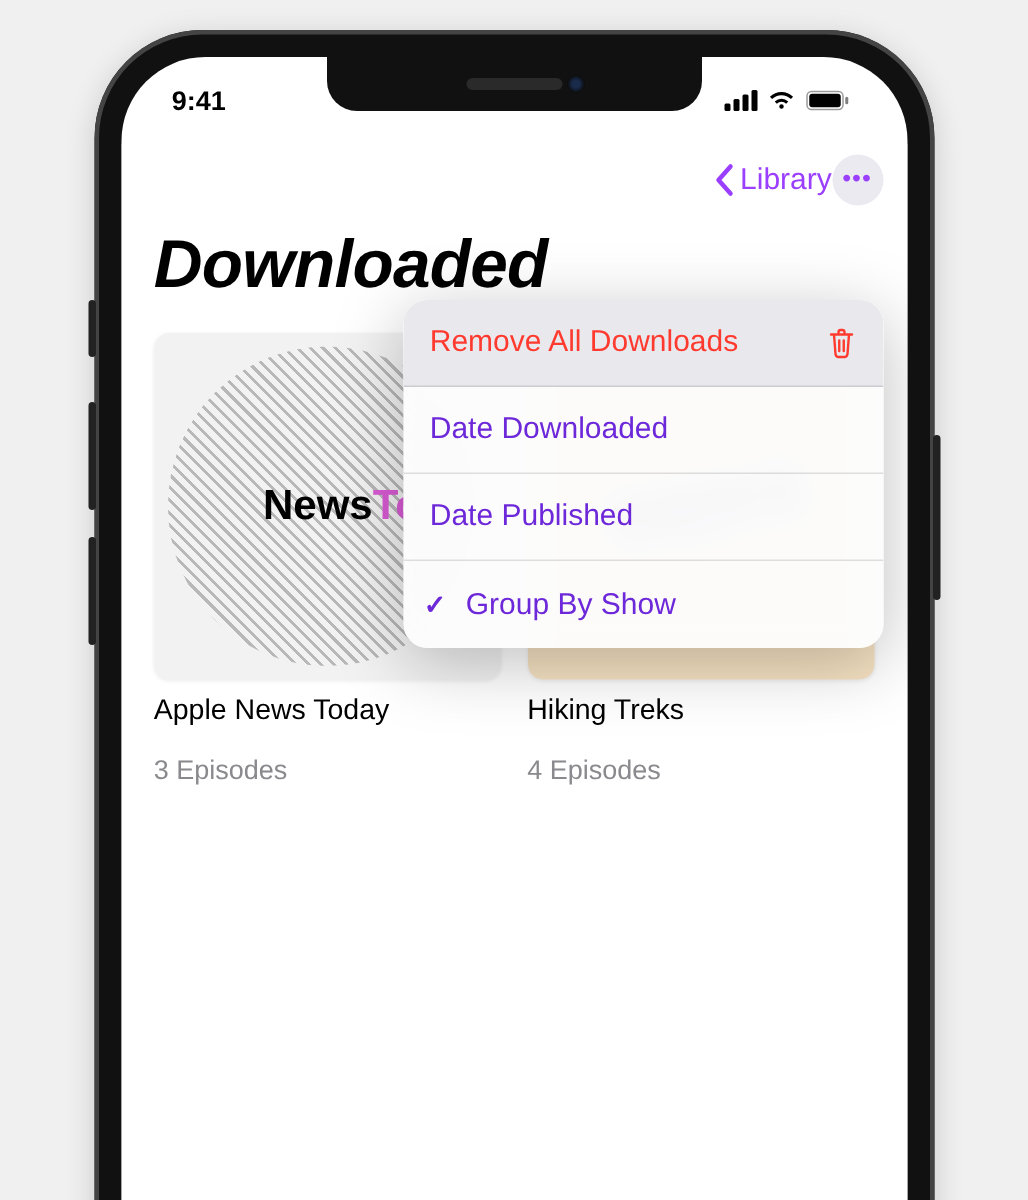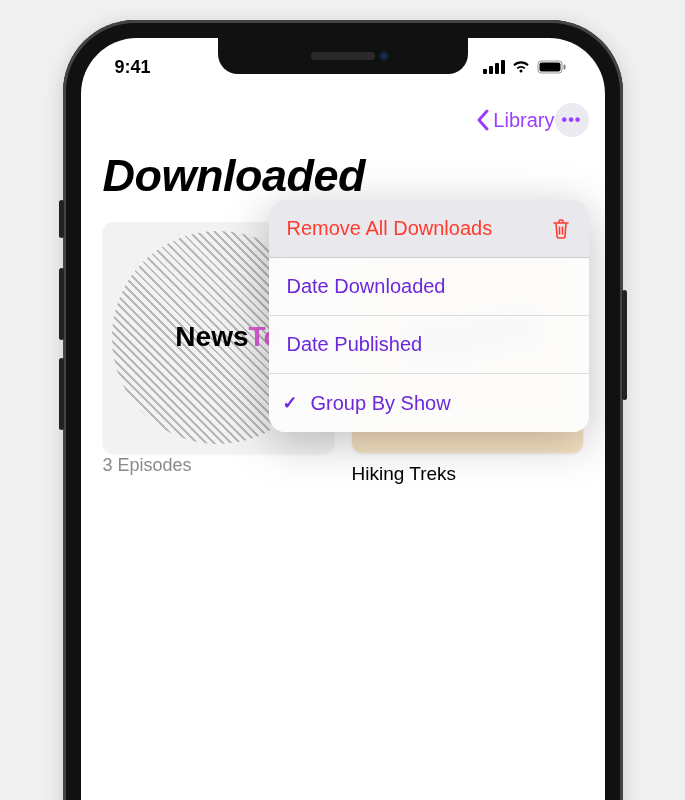--- a/index.html
+++ b/index.html
@@ -208,21 +208,21 @@
     }
     .pod-title {
       font-size: 19px;
       font-weight: 400;
       color: #000;
       margin-top: 10px;
     }
     .pod-sub {
       font-size: 18px;
       color: #8a8a8e;
-      margin-top: 2px;
+      margin-top: 18px;
     }
     .popup {
       position: absolute;
       top: 104px;
       right: 16px;
       width: 320px;
       background: rgba(252,252,252,0.97);
       border-radius: 16px;
       box-shadow: 0 10px 46px rgba(0,0,0,0.25);
       overflow: hidden;
@@ -308,27 +308,29 @@
 
       <div class="page-title">Downloaded</div>
 
       <div class="grid">
         <div class="podcast">
           <div class="art news">
             <div class="news-circle">
               <div class="news-label"><span>News</span><b>To</b></div>
             </div>
           </div>
+          <div class="pod-title">Apple News Today</div>
           <div class="pod-sub">3 Episodes</div>
         </div>
         <div class="podcast">
           <div class="art treks">
             <div class="treks-text">TREKS</div>
           </div>
           <div class="pod-title">Hiking Treks</div>
+          <div class="pod-sub">4 Episodes</div>
         </div>
       </div>
 
       <div class="popup">
         <div class="popup-item destructive">
           <span>Remove All Downloads</span>
           <span class="trash-icon">
             <svg width="20" height="22" viewBox="0 0 20 22">
                 <path d="M3 5h14M8 5V3.5A1.5 1.5 0 019.5 2h1A1.5 1.5 0 0112 3.5V5M5 5l1 13a2 2 0 002 2h4a2 2 0 002-2l1-13M8.5 9v7M11.5 9v7" stroke="#ff3b30" stroke-width="1.6" fill="none" stroke-linecap="round" stroke-linejoin="round"></path>
               </svg>

